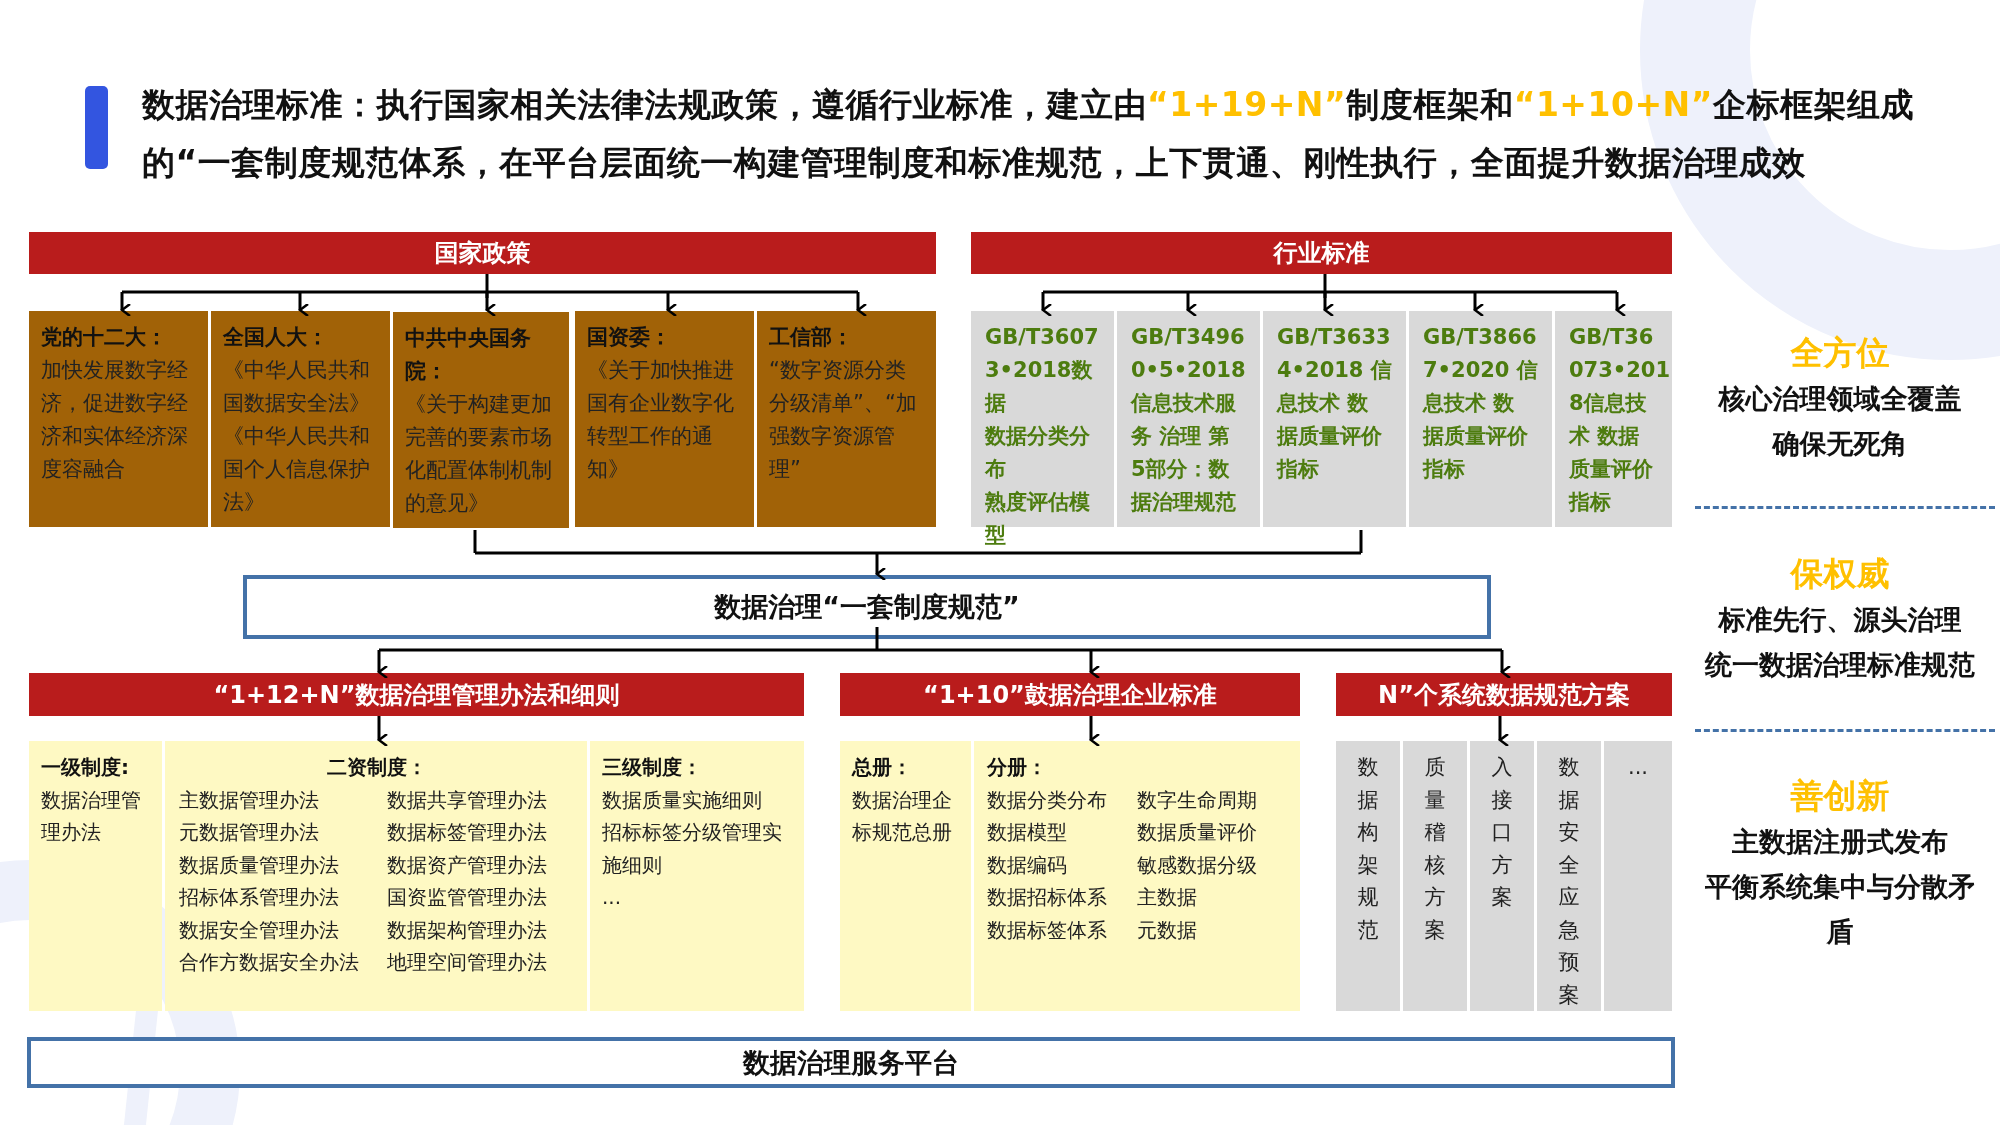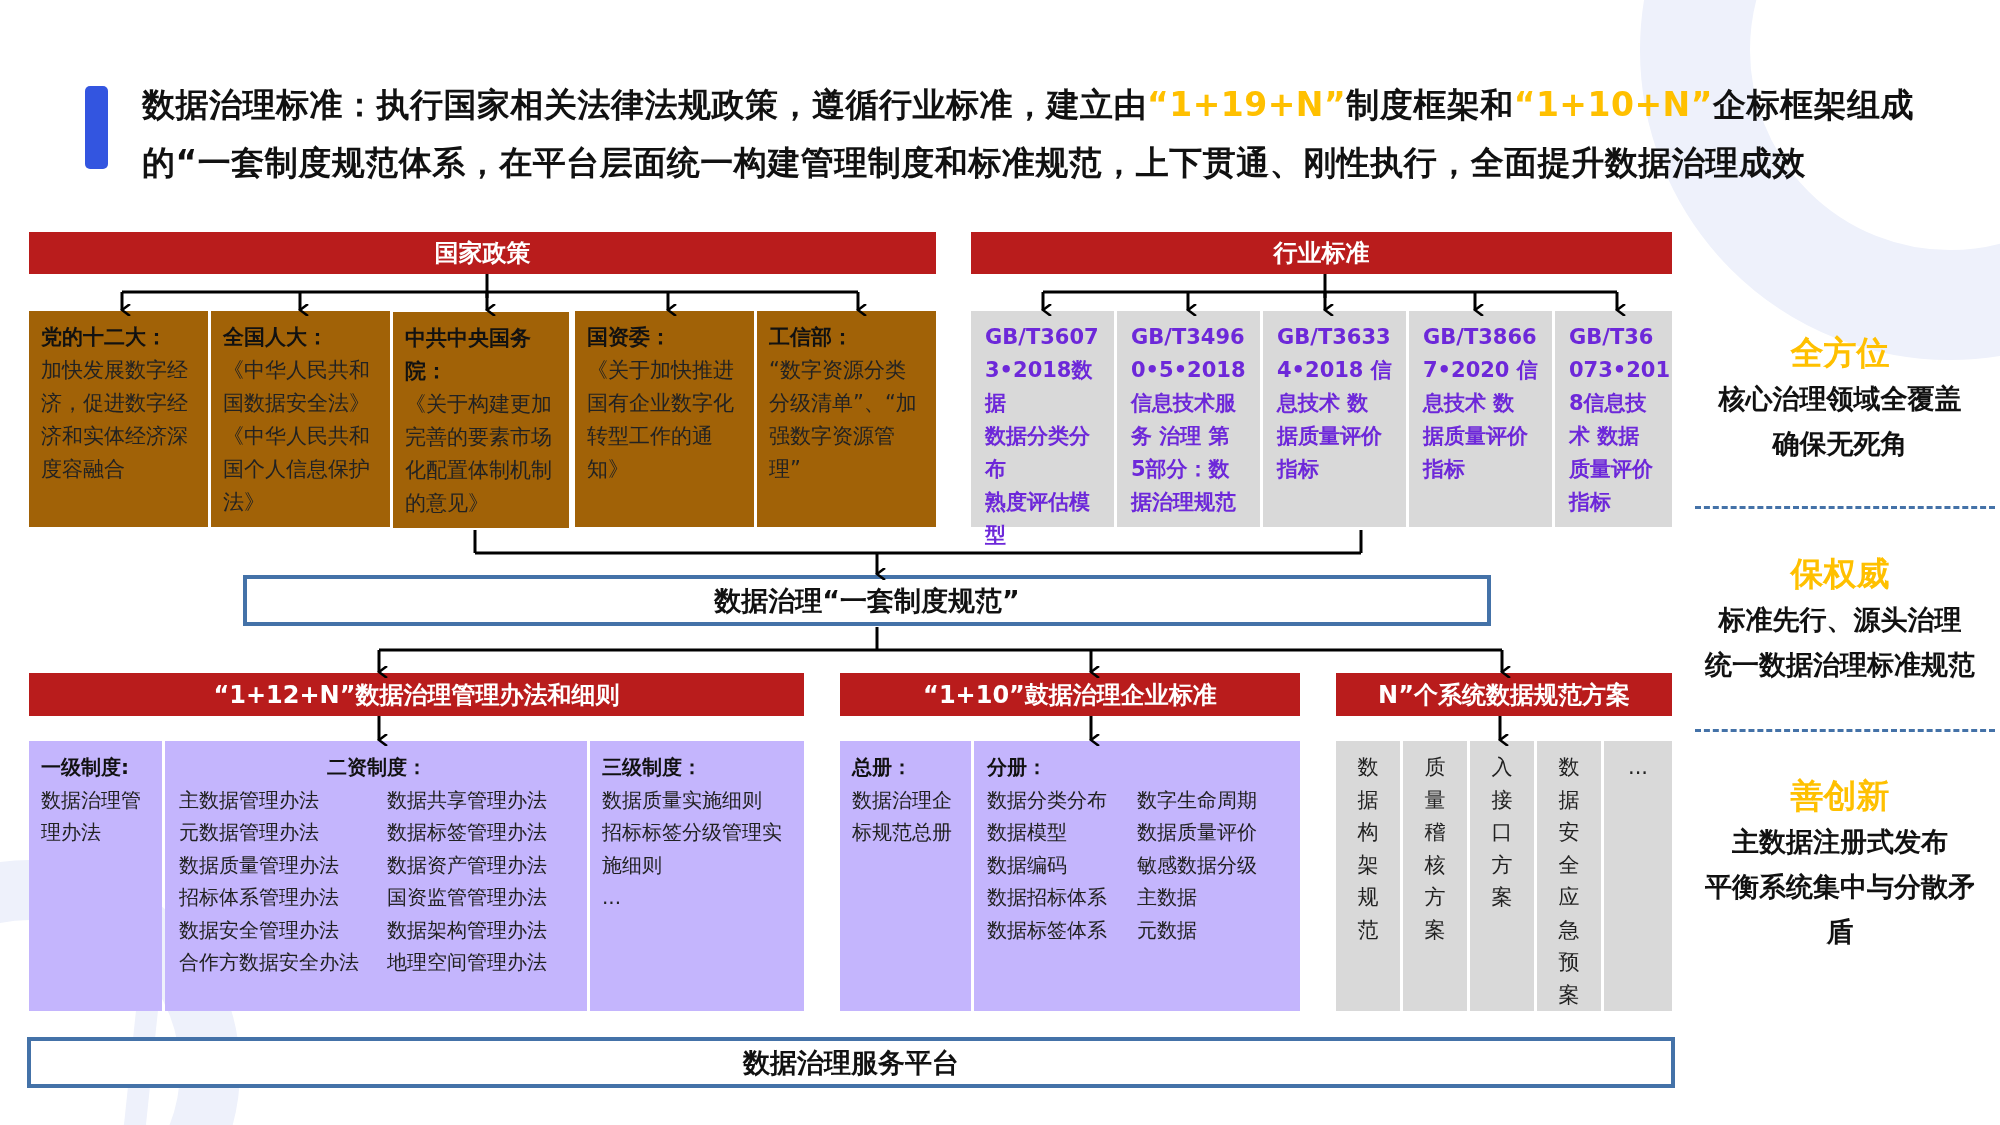--- a/index.html
+++ b/index.html
@@ -35,31 +35,31 @@
     font-weight: bold; font-size: 24px; display: flex; align-items: center; justify-content: center;
     z-index: 2;
   }
   .gray-cell {
     position: absolute; background: #a16207; z-index: 2;
     font-size: 21px; line-height: 33px; color: #222; padding: 10px 12px;
   }
   .gray-cell .ttl { font-weight: bold; color: #111; }
   .std-cell {
     position: absolute; background: #d9d9d9; z-index: 2;
-    font-size: 21px; line-height: 33px; color: #6d28d9; padding: 10px 14px; font-weight: bold;
+    font-size: 21px; line-height: 33px; color: #4d7c0f; padding: 10px 14px; font-weight: bold;
   }
   .outline-box {
     position: absolute; background: #fff; border: 4px solid #4472a8; z-index: 2;
     display: flex; align-items: center; justify-content: center;
     font-weight: bold; font-size: 27px; color: #111;
   }
   .lines { position: absolute; left: 0; top: 0; width: 2000px; height: 1125px; z-index: 3; pointer-events: none; }
 
   .sub-cell {
-    position: absolute; background: #c4b5fd; z-index: 2;
+    position: absolute; background: #fef9c3; z-index: 2;
     font-size: 20px; line-height: 32.5px; color: #222; padding: 10px 12px;
   }
   .sub-cell .ttl { font-weight: bold; color: #111; }
   .two-col { display: grid; grid-template-columns: 208px 200px; }
   .two-col-b { display: grid; grid-template-columns: 150px 150px; }
   .vert-cell {
     position: absolute; background: #d9d9d9; z-index: 2;
     font-size: 21px; line-height: 32.5px; color: #222; padding-top: 10px; text-align: center;
   }
   .vert-cell span { display: block; }
@@ -136,21 +136,21 @@
 </div>
 <div class="std-cell" style="left:1555px;top:311px;width:117px;height:216px;">
   <div>GB/T36</div>
   <div>073•201</div>
   <div>8信息技</div>
   <div>术 数据</div>
   <div>质量评价</div>
   <div>指标</div>
 </div>
 
-<div class="outline-box" style="left:243px;top:575px;width:1248px;height:51px;text-align:right;">数据治理“一套制度规范”</div>
+<div class="outline-box" style="left:243px;top:575px;width:1248px;height:64px;text-align:right;">数据治理“一套制度规范”</div>
 
 <div class="blue-bar" style="left:29px;top:673px;width:775px;height:43px;">“1+12+N”数据治理管理办法和细则</div>
 <div class="sub-cell" style="left:29px;top:741px;width:133px;height:270px;">
   <div class="ttl">一级制度:</div>
   <div>数据治理管理办法</div>
 </div>
 <div class="sub-cell" style="left:165px;top:741px;width:422px;height:270px;padding-left:14px;">
   <div class="ttl" style="text-align:center;">二资制度：</div>
   <div class="two-col">
     <div>主数据管理办法</div>

